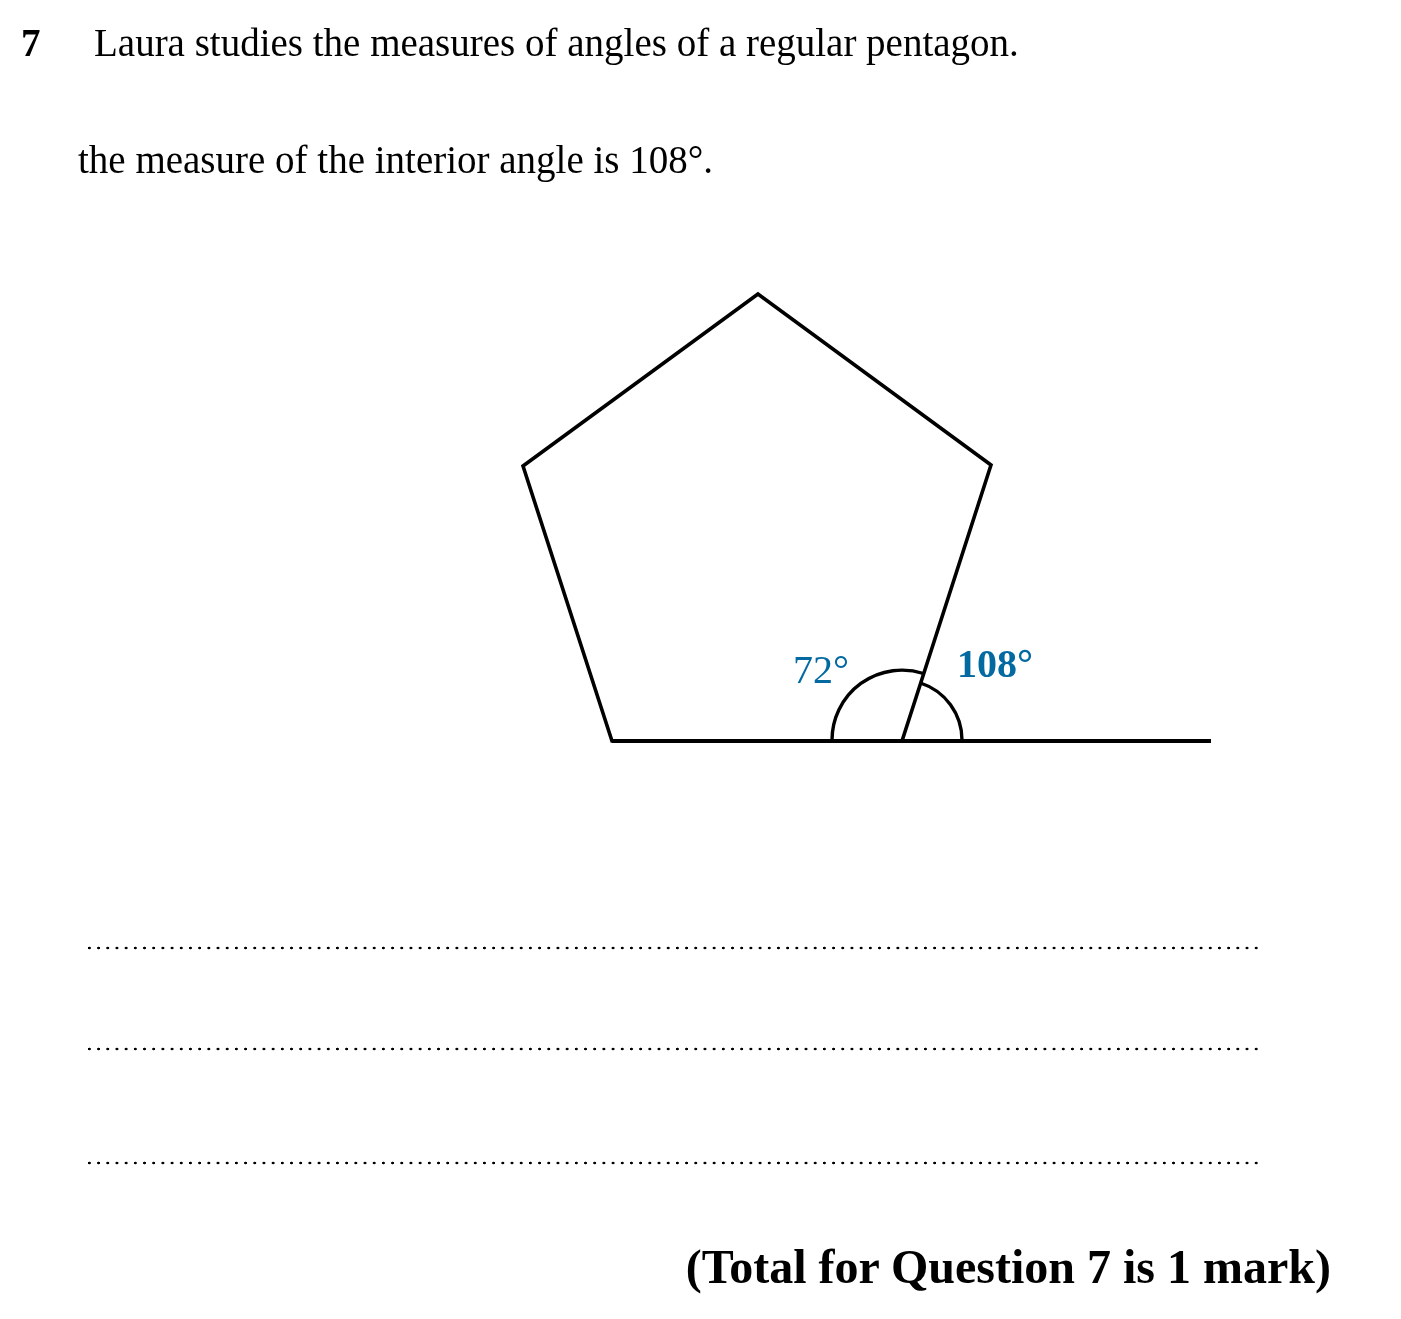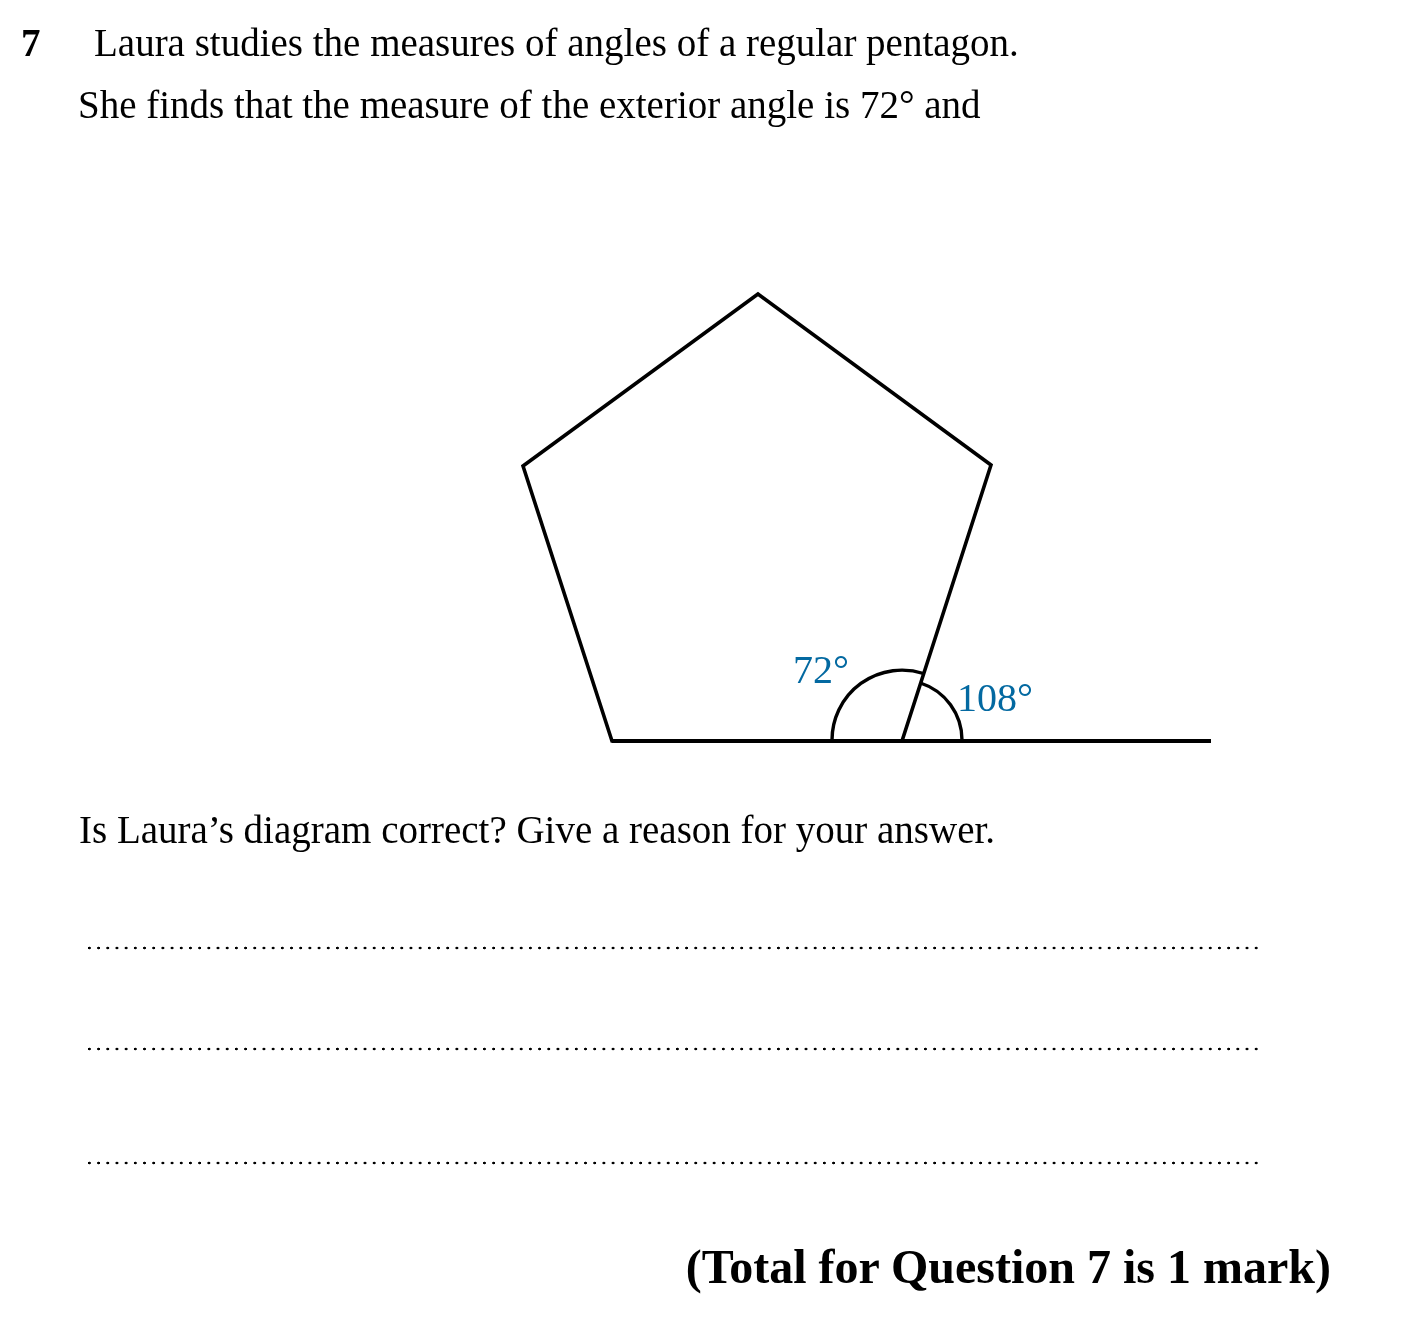--- a/index.html
+++ b/index.html
@@ -56,33 +56,32 @@
   }
 </style>
 </head>
 <body>
 
 <div class="page">
 
   <div class="tline qnum" style="left:21px; top:23px;">7</div>
 
   <div class="tline" style="left:78px; top:23px;margin-left:16px;">Laura studies the measures of angles of a regular pentagon.</div>
-  <div class="tline" style="left:78px; top:85px;">She finds that the measure of the exterior angle is 72° and</div>
+  <div class="tline" style="left:78px; top:140px;">the measure of the interior angle is 108°.</div>
 
   <svg class="diagram-svg" viewBox="440 270 800 490" xmlns="http://www.w3.org/2000/svg">
     <line x1="612" y1="741" x2="1211" y2="741" stroke="#000000" stroke-width="4"></line>
     <polygon points="758,294 523,466 612,741 902,741 991,465" fill="none" stroke="#000000" stroke-width="3.6" stroke-linejoin="miter"></polygon>
     <path d="M 832 740 A 70 70 0 0 1 923.5 673.5" fill="none" stroke="#000000" stroke-width="3.4"></path>
     <path d="M 920.5 683 A 60 60 0 0 1 962 740" fill="none" stroke="#000000" stroke-width="3.4"></path>
   </svg>
 
   <div class="angle-label" style="left:793px; top:650px;">72°</div>
-  <div class="angle-label" style="left:957px; top:678px;">108°</div>
+  <div class="angle-label" style="left:957px; top:644px;font-weight:bold;">108°</div>
 
-  <div class="tline" style="left:79px; top:810px;">Is Laura’s diagram correct? Give a reason for your answer.</div>
 
   <div class="dotline" style="top:946px;"></div>
   <div class="dotline" style="top:1047px;"></div>
   <div class="dotline" style="top:1161px;"></div>
 
   <div class="total-line">(Total for Question 7 is 1 mark)</div>
 
 </div>
 
 </body></html>

